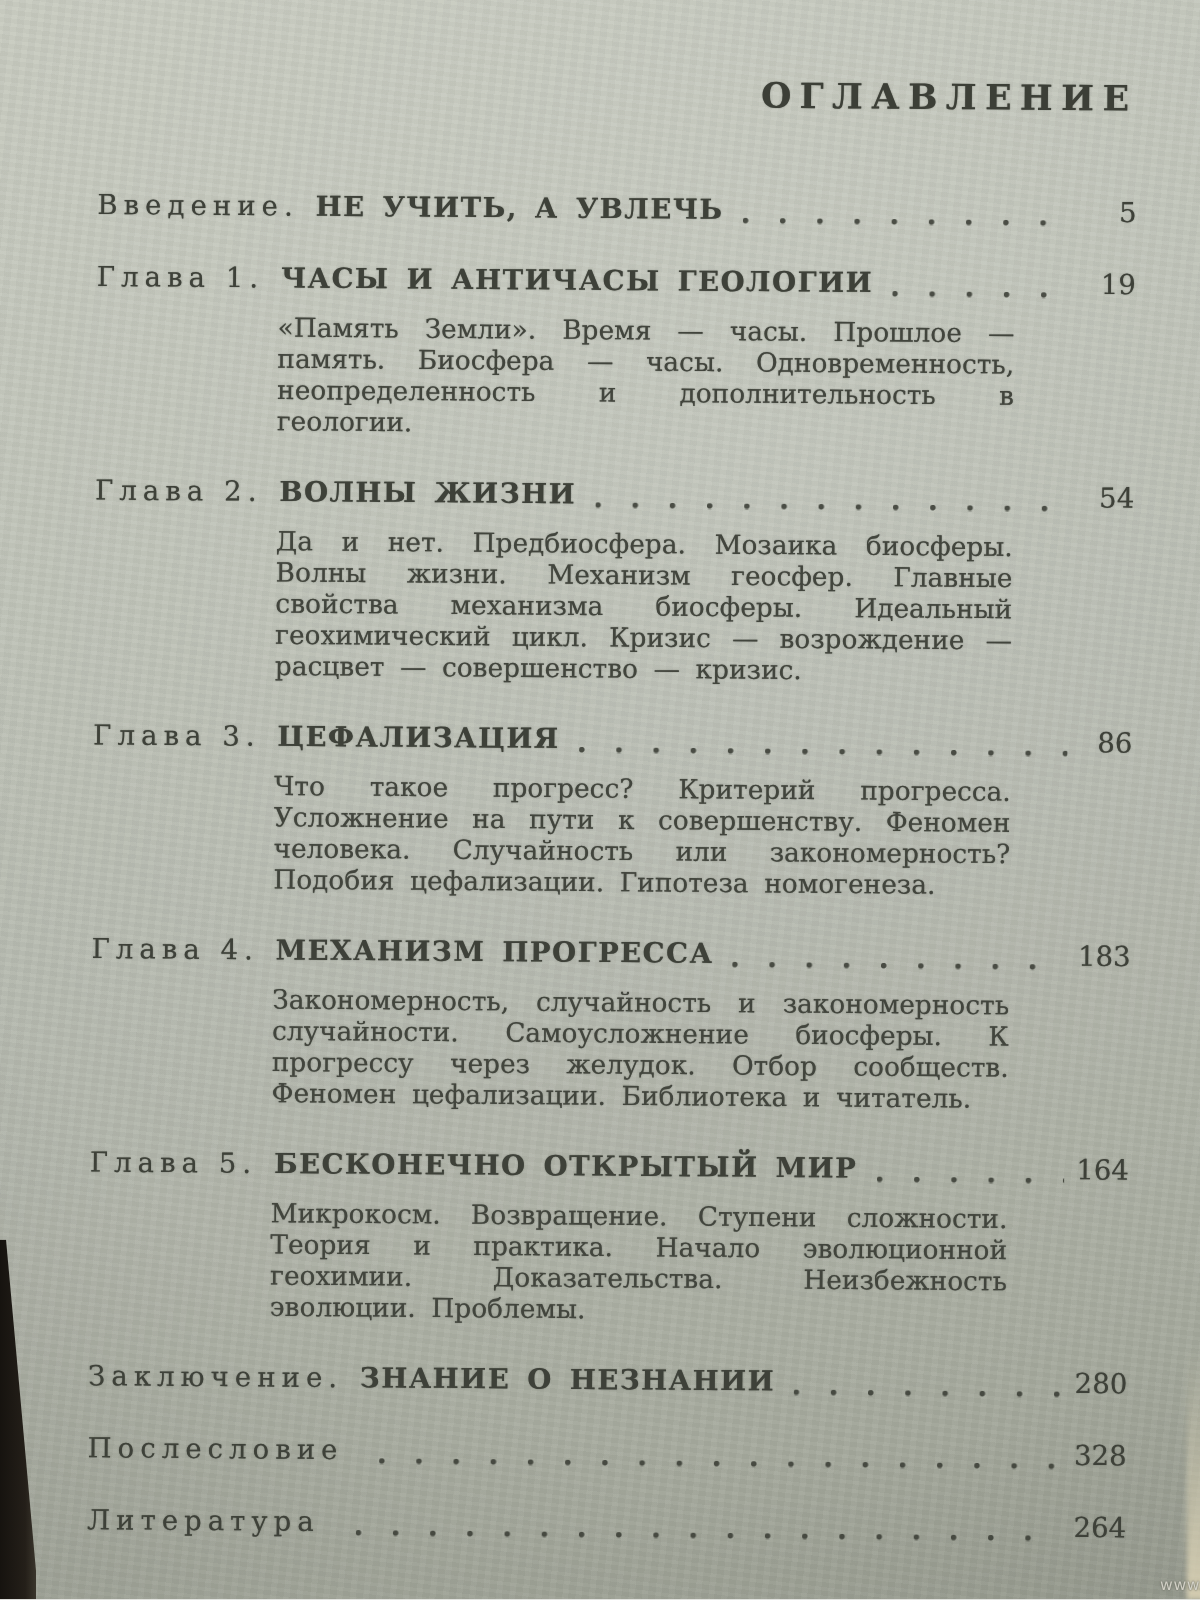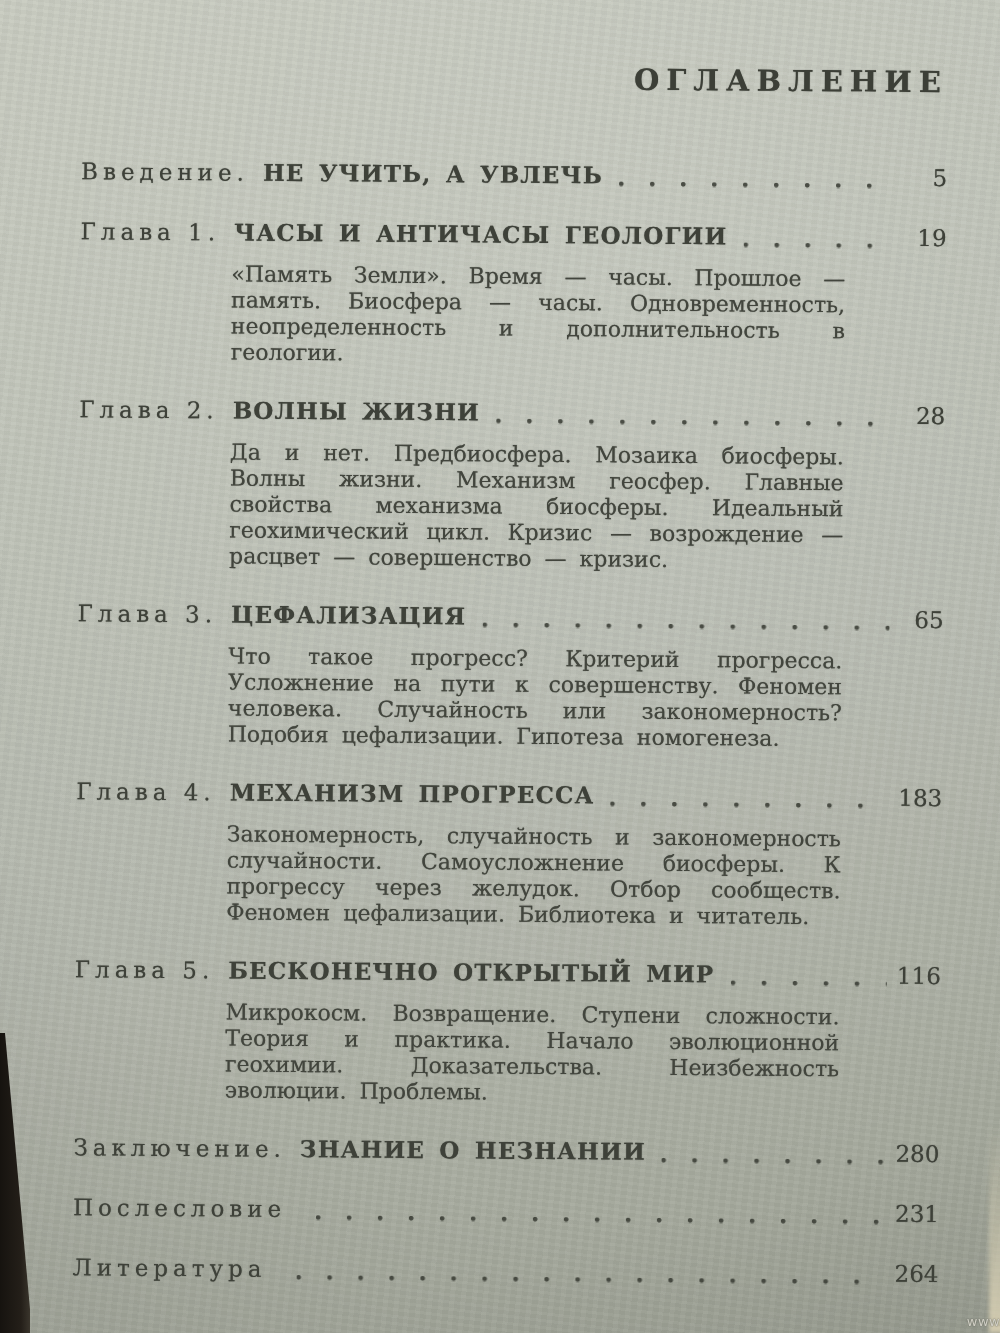--- a/index.html
+++ b/index.html
@@ -161,66 +161,66 @@
       <span class="toc-leader"></span>
       <span class="toc-page">19</span>
     </div>
     <p class="toc-desc">«Память Земли». Время — часы. Прошлое — память. Биосфера — часы. Одновременность, неопределенность и дополнительность в геологии.</p>
   </div>
         <div class="toc-entry">
     <div class="toc-line">
       <span class="toc-label">Глава 2.</span>
       <span class="toc-title">ВОЛНЫ ЖИЗНИ</span>
       <span class="toc-leader"></span>
-      <span class="toc-page">28</span>
+      <span class="toc-page">54</span>
     </div>
     <p class="toc-desc">Да и нет. Предбиосфера. Мозаика биосферы. Волны жизни. Механизм геосфер. Главные свойства механизма биосферы. Идеальный геохимический цикл. Кризис — возрождение — расцвет — совершенство — кризис.</p>
   </div>
         <div class="toc-entry">
     <div class="toc-line">
       <span class="toc-label">Глава 3.</span>
       <span class="toc-title">ЦЕФАЛИЗАЦИЯ</span>
       <span class="toc-leader"></span>
-      <span class="toc-page">65</span>
+      <span class="toc-page">86</span>
     </div>
     <p class="toc-desc">Что такое прогресс? Критерий прогресса. Усложнение на пути к совершенству. Феномен человека. Случайность или закономерность? Подобия цефализации. Гипотеза номогенеза.</p>
   </div>
         <div class="toc-entry">
     <div class="toc-line">
       <span class="toc-label">Глава 4.</span>
       <span class="toc-title">МЕХАНИЗМ ПРОГРЕССА</span>
       <span class="toc-leader"></span>
       <span class="toc-page">183</span>
     </div>
     <p class="toc-desc">Закономерность, случайность и закономерность случайности. Самоусложнение биосферы. К прогрессу через желудок. Отбор сообществ. Феномен цефализации. Библиотека и читатель.</p>
   </div>
         <div class="toc-entry">
     <div class="toc-line">
       <span class="toc-label">Глава 5.</span>
       <span class="toc-title">БЕСКОНЕЧНО ОТКРЫТЫЙ МИР</span>
       <span class="toc-leader"></span>
-      <span class="toc-page">116</span>
+      <span class="toc-page">164</span>
     </div>
     <p class="toc-desc">Микрокосм. Возвращение. Ступени сложности. Теория и практика. Начало эволюционной геохимии. Доказательства. Неизбежность эволюции. Проблемы.</p>
   </div>
         <div class="toc-entry">
     <div class="toc-line">
       <span class="toc-label">Заключение.</span>
       <span class="toc-title">ЗНАНИЕ О НЕЗНАНИИ</span>
       <span class="toc-leader"></span>
       <span class="toc-page">280</span>
     </div>
 
   </div>
         <div class="toc-entry">
     <div class="toc-line">
       <span class="toc-label">Послесловие</span>
       <span class="toc-title empty"></span>
       <span class="toc-leader"></span>
-      <span class="toc-page">231</span>
+      <span class="toc-page">328</span>
     </div>
 
   </div>
         <div class="toc-entry">
     <div class="toc-line">
       <span class="toc-label">Литература</span>
       <span class="toc-title empty"></span>
       <span class="toc-leader"></span>
       <span class="toc-page">264</span>
     </div>

